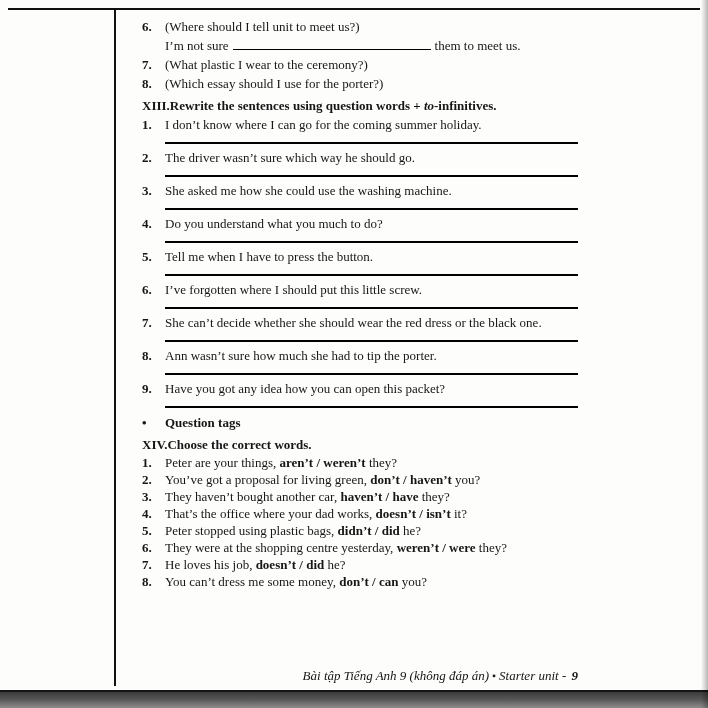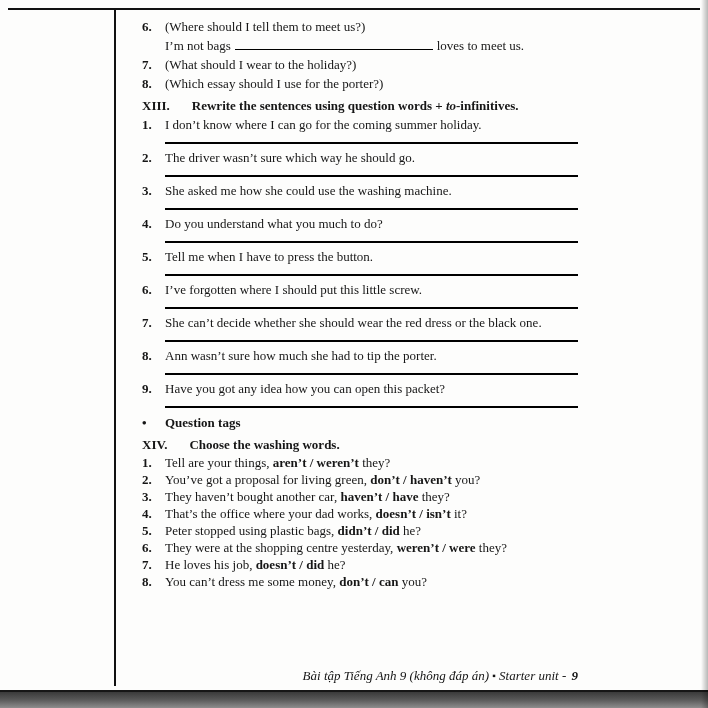--- a/index.html
+++ b/index.html
@@ -17,51 +17,51 @@
   .right-shade{position:absolute;right:0;top:0;width:7px;height:708px;
     background:linear-gradient(to right,rgba(0,0,0,0),rgba(0,0,0,0.28));}
 
   .content{position:absolute;left:142px;top:17px;width:436px;font-size:13px;}
   .row{display:flex;line-height:19px;}
   .num{width:23px;flex-shrink:0;font-weight:bold;}
   .txt{flex:1;}
   .ans{padding-left:23px;line-height:19px;}
   .blank{display:inline-block;border-bottom:1.5px solid #000;height:11px;margin:0 4px;}
   .sec-heading{line-height:19px;font-weight:bold;margin-top:3px;}
-  .sec-label{margin-right:22px;text-align:center;}
+  .sec-label{margin-right:0;text-align:center;}
   .ans-line{margin-left:23px;height:8px;border-bottom:2px solid #000;margin-bottom:4px;}
   .qt{display:flex;font-weight:bold;line-height:19px;margin-top:5px;}
   .s14{line-height:17px;}
   .footer{position:absolute;right:130px;bottom:24px;font-style:italic;font-size:13px;color:#141414;margin-top:23px;}
   .footer .sq{font-style:normal;font-size:10px;vertical-align:1px;}
   .footer b{margin-left:2px;}
 </style>
 </head>
 <body>
 
 <div class="page">
   <div class="top-rule"></div>
   <div class="left-rule"></div>
 
   <div class="content">
 
     <div>
       <div class="row">
         <span class="num">6.</span>
-        <span class="txt">(Where should I tell them to meet us?)</span>
+        <span class="txt">(Where should I tell unit to meet us?)</span>
       </div>
       <div class="ans">
-        <span>I’m not bags</span><span class="blank" style="width:198px"></span><span>loves to meet us.</span>
+        <span>I’m not sure</span><span class="blank" style="width:198px"></span><span>them to meet us.</span>
       </div>
     </div>
 
     <div>
       <div class="row">
         <span class="num">7.</span>
-        <span class="txt">(What should I wear to the holiday?)</span>
+        <span class="txt">(What plastic I wear to the ceremony?)</span>
       </div>
     </div>
 
     <div>
       <div class="row">
         <span class="num">8.</span>
         <span class="txt">(Which essay should I use for the porter?)</span>
       </div>
     </div>
 
@@ -132,26 +132,26 @@
       </div>
       <div class="ans-line"></div>
     </div>
 
     <div class="qt">
       <span class="num">•</span>
       <span>Question tags</span>
     </div>
 
     <div class="sec-heading">
-      <span class="sec-label">XIV.</span><span>Choose the washing words.</span>
+      <span class="sec-label">XIV.</span><span>Choose the correct words.</span>
     </div>
 
     <div class="row s14">
       <span class="num">1.</span>
-      <span class="txt"><span>Tell are your things, </span><b>aren’t / weren’t</b><span> they?</span></span>
+      <span class="txt"><span>Peter are your things, </span><b>aren’t / weren’t</b><span> they?</span></span>
     </div>
     <div class="row s14">
       <span class="num">2.</span>
       <span class="txt"><span>You’ve got a proposal for living green, </span><b>don’t / haven’t</b><span> you?</span></span>
     </div>
     <div class="row s14">
       <span class="num">3.</span>
       <span class="txt"><span>They haven’t bought another car, </span><b>haven’t / have</b><span> they?</span></span>
     </div>
     <div class="row s14">

